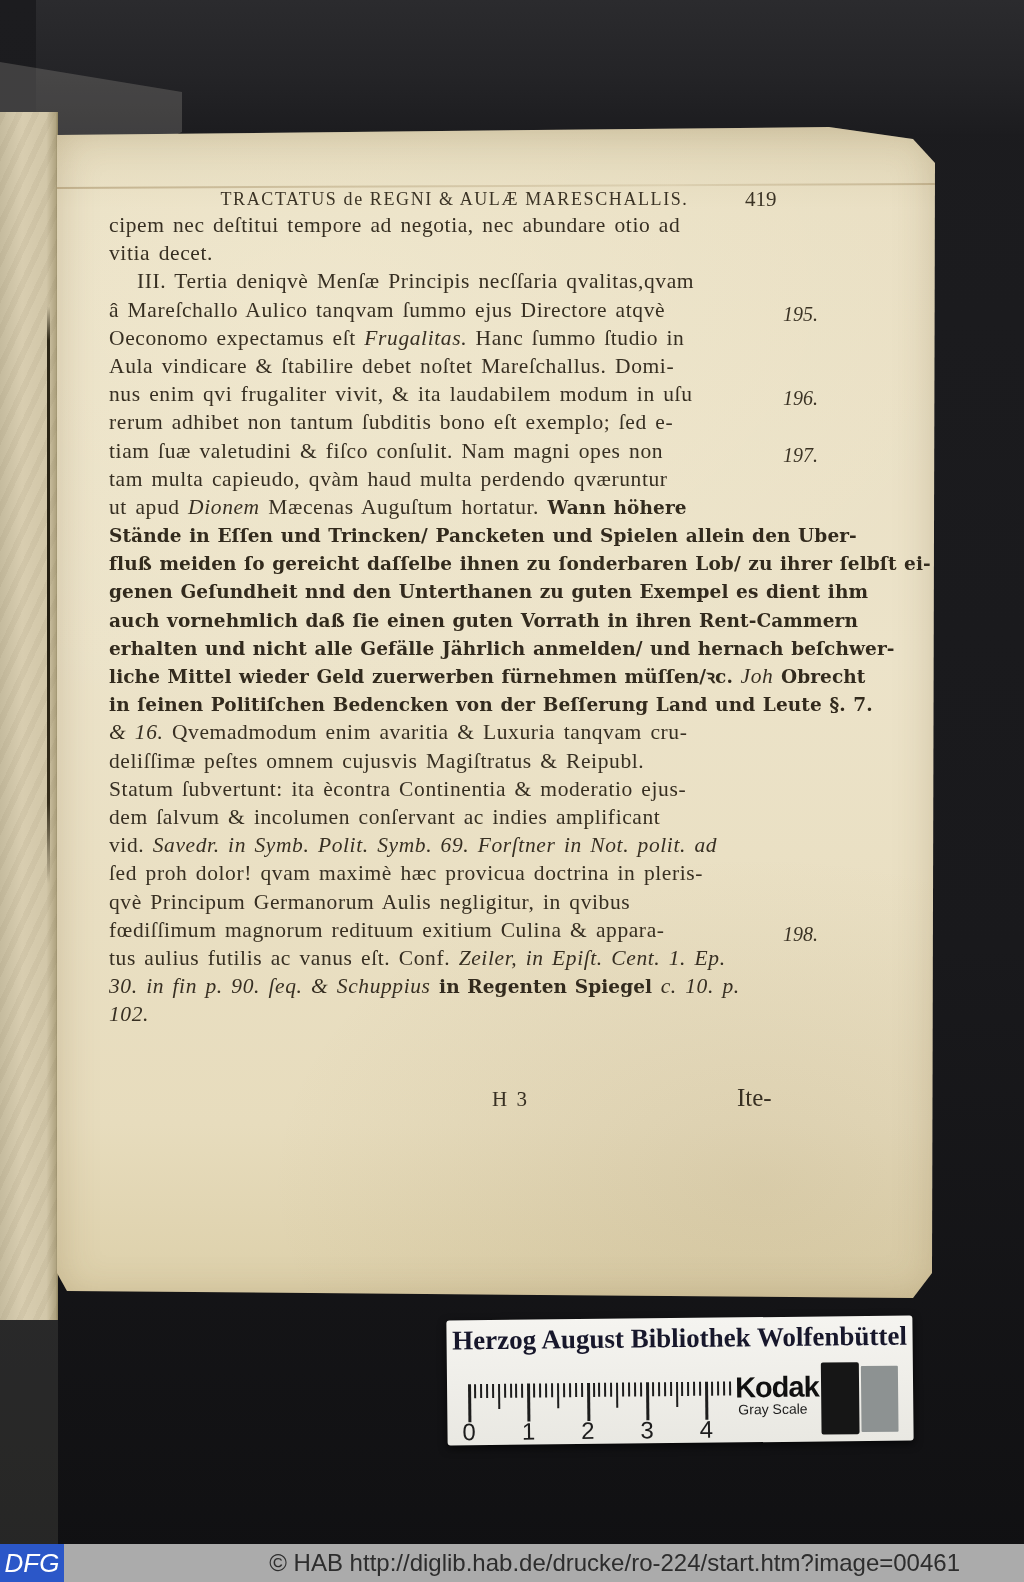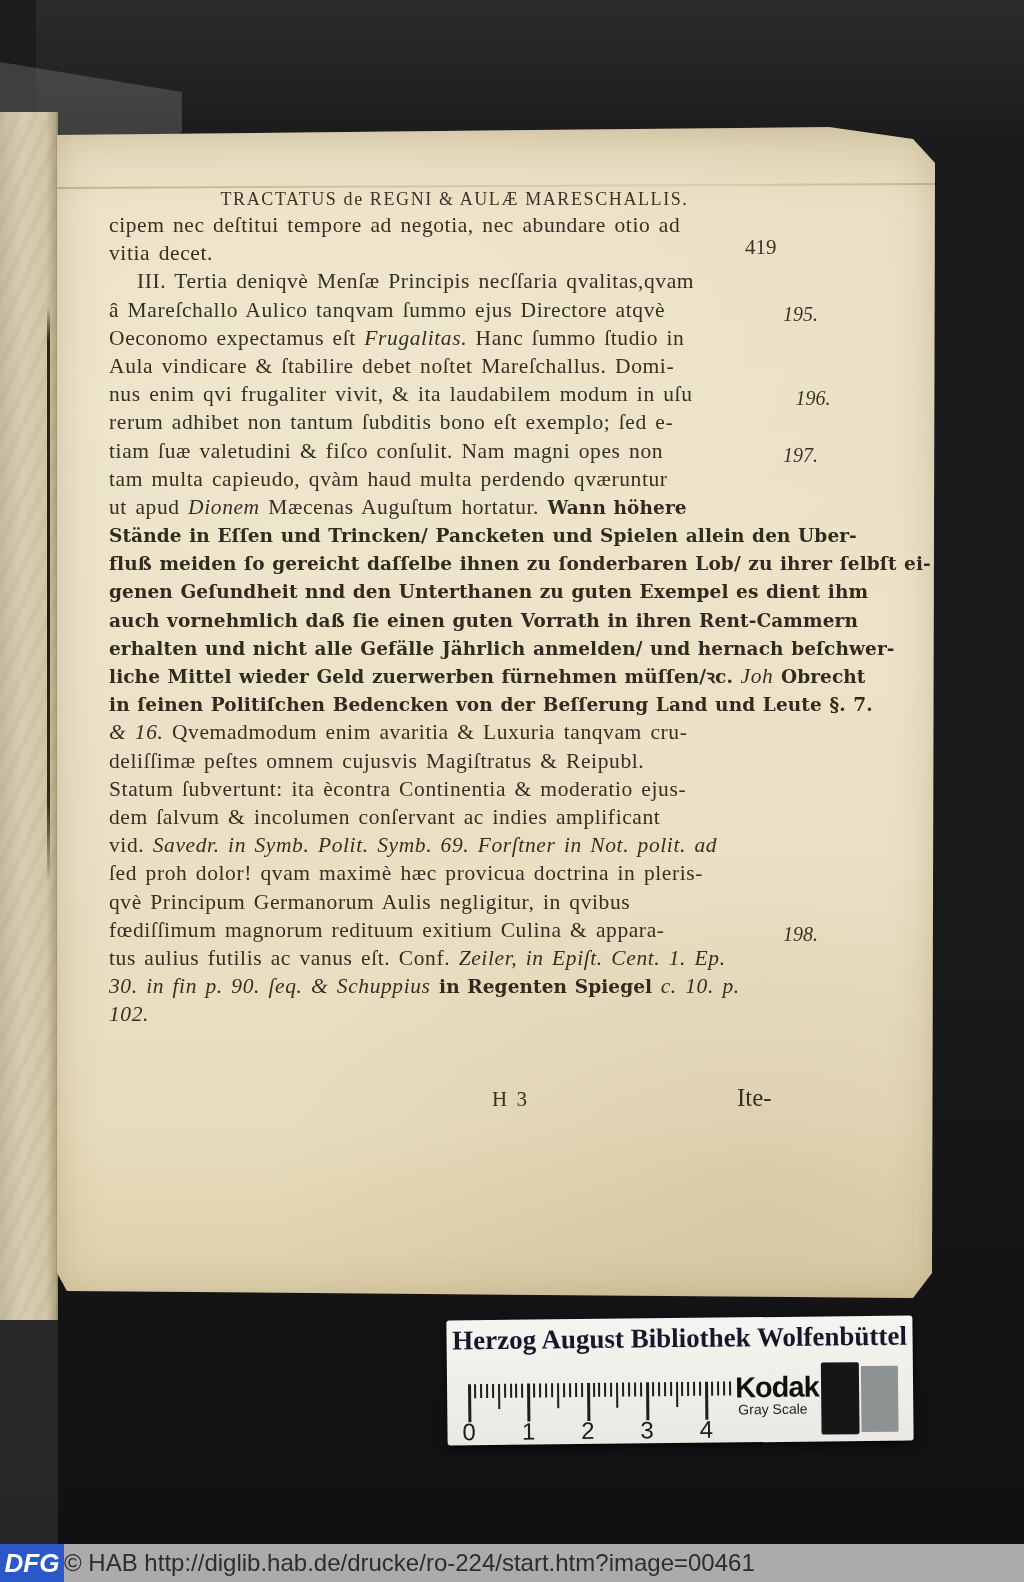--- a/index.html
+++ b/index.html
@@ -28,21 +28,21 @@
       radial-gradient(130% 60% at 30% 15%,rgba(255,250,230,0.25) 0%,rgba(255,250,230,0) 60%),
       radial-gradient(80% 40% at 80% 90%,rgba(120,95,50,0.10) 0%,rgba(120,95,50,0) 70%),
       linear-gradient(180deg,#ddd2b2 0%,#e9dfc3 7%,#ece3c9 45%,#e7dcbd 85%,#dccfa9 100%);
     clip-path:polygon(0 8px,772px 0,856px 12px,878px 36px,875px 1146px,856px 1171px,10px 1164px,0 1146px);
     box-shadow:inset 0 0 40px rgba(110,85,40,0.25);}
   .crease{position:absolute;left:0;top:58px;width:100%;height:2px;
     background:linear-gradient(90deg,rgba(150,125,80,0.45),rgba(150,125,80,0.15) 70%,rgba(150,125,80,0.4));
     transform:rotate(-0.25deg);}
   .running-head{position:absolute;left:75px;top:62px;width:645px;text-align:center;
     font-size:18px;letter-spacing:1.6px;white-space:nowrap;color:#3b3325;}
-  .page-number{position:absolute;left:688px;top:60px;font-size:21px;color:#3b3325;margin-top:48px;}
+  .page-number{position:absolute;left:688px;top:60px;font-size:21px;color:#3b3325;}
   .text-block{position:absolute;left:52px;top:84px;width:700px;}
   .line{height:28.2px;line-height:28.2px;white-space:nowrap;font-size:21.5px;
     letter-spacing:0.6px;word-spacing:2.5px;}
   .line.indent{padding-left:28px;}
   .seg-i{font-style:italic;}
   .seg-f{font-family:"DejaVu Serif",serif;font-weight:700;font-size:18.5px;
     letter-spacing:0.1px;word-spacing:1px;color:#322a1d;}
   .margin-note{position:absolute;left:726px;width:60px;font-size:20px;
     font-style:italic;color:#3b3325;}
   .signature{position:absolute;left:435px;top:960px;font-size:21px;letter-spacing:2px;}
@@ -62,24 +62,24 @@
   .kodak{position:absolute;left:288px;top:54px;font-family:"Liberation Sans",sans-serif;
     font-weight:700;font-size:29px;letter-spacing:-1px;color:#101010;}
   .kodak-sub{position:absolute;left:291px;top:84px;font-family:Liberation Sans, sans-serif;
     font-size:14px;color:#1a1a1a;}
   .patch{position:absolute;}
   .patch-black{left:374px;top:46px;width:38px;height:72px;background:#161616;border-radius:2px;}
   .patch-gray{left:414px;top:50px;width:37px;height:66px;background:#8d9292;border-radius:1px;}
   
   .footer{position:absolute;left:0;bottom:0;width:1024px;height:38px;background:#ababab;}
   .dfg{position:absolute;left:0;top:0;width:64px;height:38px;background:#2b57c8;
-    color:#ffffff;font-family:"Liberation Sans",sans-serif;font-weight:700;
+    color:#ffffff;font-family:"Liberation Sans",sans-serif;font-weight:400;
     font-style:italic;font-size:26px;text-align:center;line-height:38px;letter-spacing:0;}
   .credit{position:absolute;left:64px;top:0;width:896px;height:38px;line-height:38px;
-    text-align:left;font-family:"Liberation Sans",sans-serif;font-size:24px;color:#2d2d2d;}
+    text-align:right;font-family:"Liberation Sans",sans-serif;font-size:24px;color:#2d2d2d;}
 </style>
 </head>
 <body>
 
 <div class="scene">
   <div class="cover-top"></div>
   <div class="film-wedge"></div>
   <div class="gutter"></div>
   <div class="gutter-below"></div>
   <div class="stitch"></div>
@@ -115,21 +115,21 @@
         <div class="line"><span class="seg-r">ſed proh dolor! qvam maximè hæc provicua doctrina in pleris-</span></div>
         <div class="line"><span class="seg-r">qvè Principum Germanorum Aulis negligitur, in qvibus</span></div>
         <div class="line"><span class="seg-r">fœdiſſimum magnorum redituum exitium Culina &amp; appara-</span></div>
         <div class="line"><span class="seg-r">tus aulius futilis ac vanus eſt.  Conf. </span><span class="seg-i">Zeiler, in Epiſt. Cent. 1. Ep.</span></div>
         <div class="line"><span class="seg-i">30. in fin p. 90. ſeq. &amp; Schuppius </span><span class="seg-f">in Regenten Spiegel</span><span class="seg-i"> c. 10. p.</span></div>
         <div class="line"><span class="seg-i">102.</span></div>
       </div>
     <div class="signature">H 3</div>
     <div class="catchword">Ite-</div>
   <div class="margin-note" style="top: 175.6px;">195.</div>
-      <div class="margin-note" style="top: 260.2px; text-align: center;">196.</div>
+      <div class="margin-note" style="top: 260.2px;">196.</div>
       <div class="margin-note" style="top: 316.6px;">197.</div>
       <div class="margin-note" style="top: 796px;">198.</div>
     </div>
 
   <div class="color-card">
     <div class="card-title">Herzog August Bibliothek Wolfenbüttel</div>
     <div class="ruler">
         <div class="tick" style="left: 21px; width: 3px; height: 38px;"></div>
         <div class="tick" style="left: 26.93px; width: 2px; height: 14px;"></div>
         <div class="tick" style="left: 32.86px; width: 2px; height: 14px;"></div>

